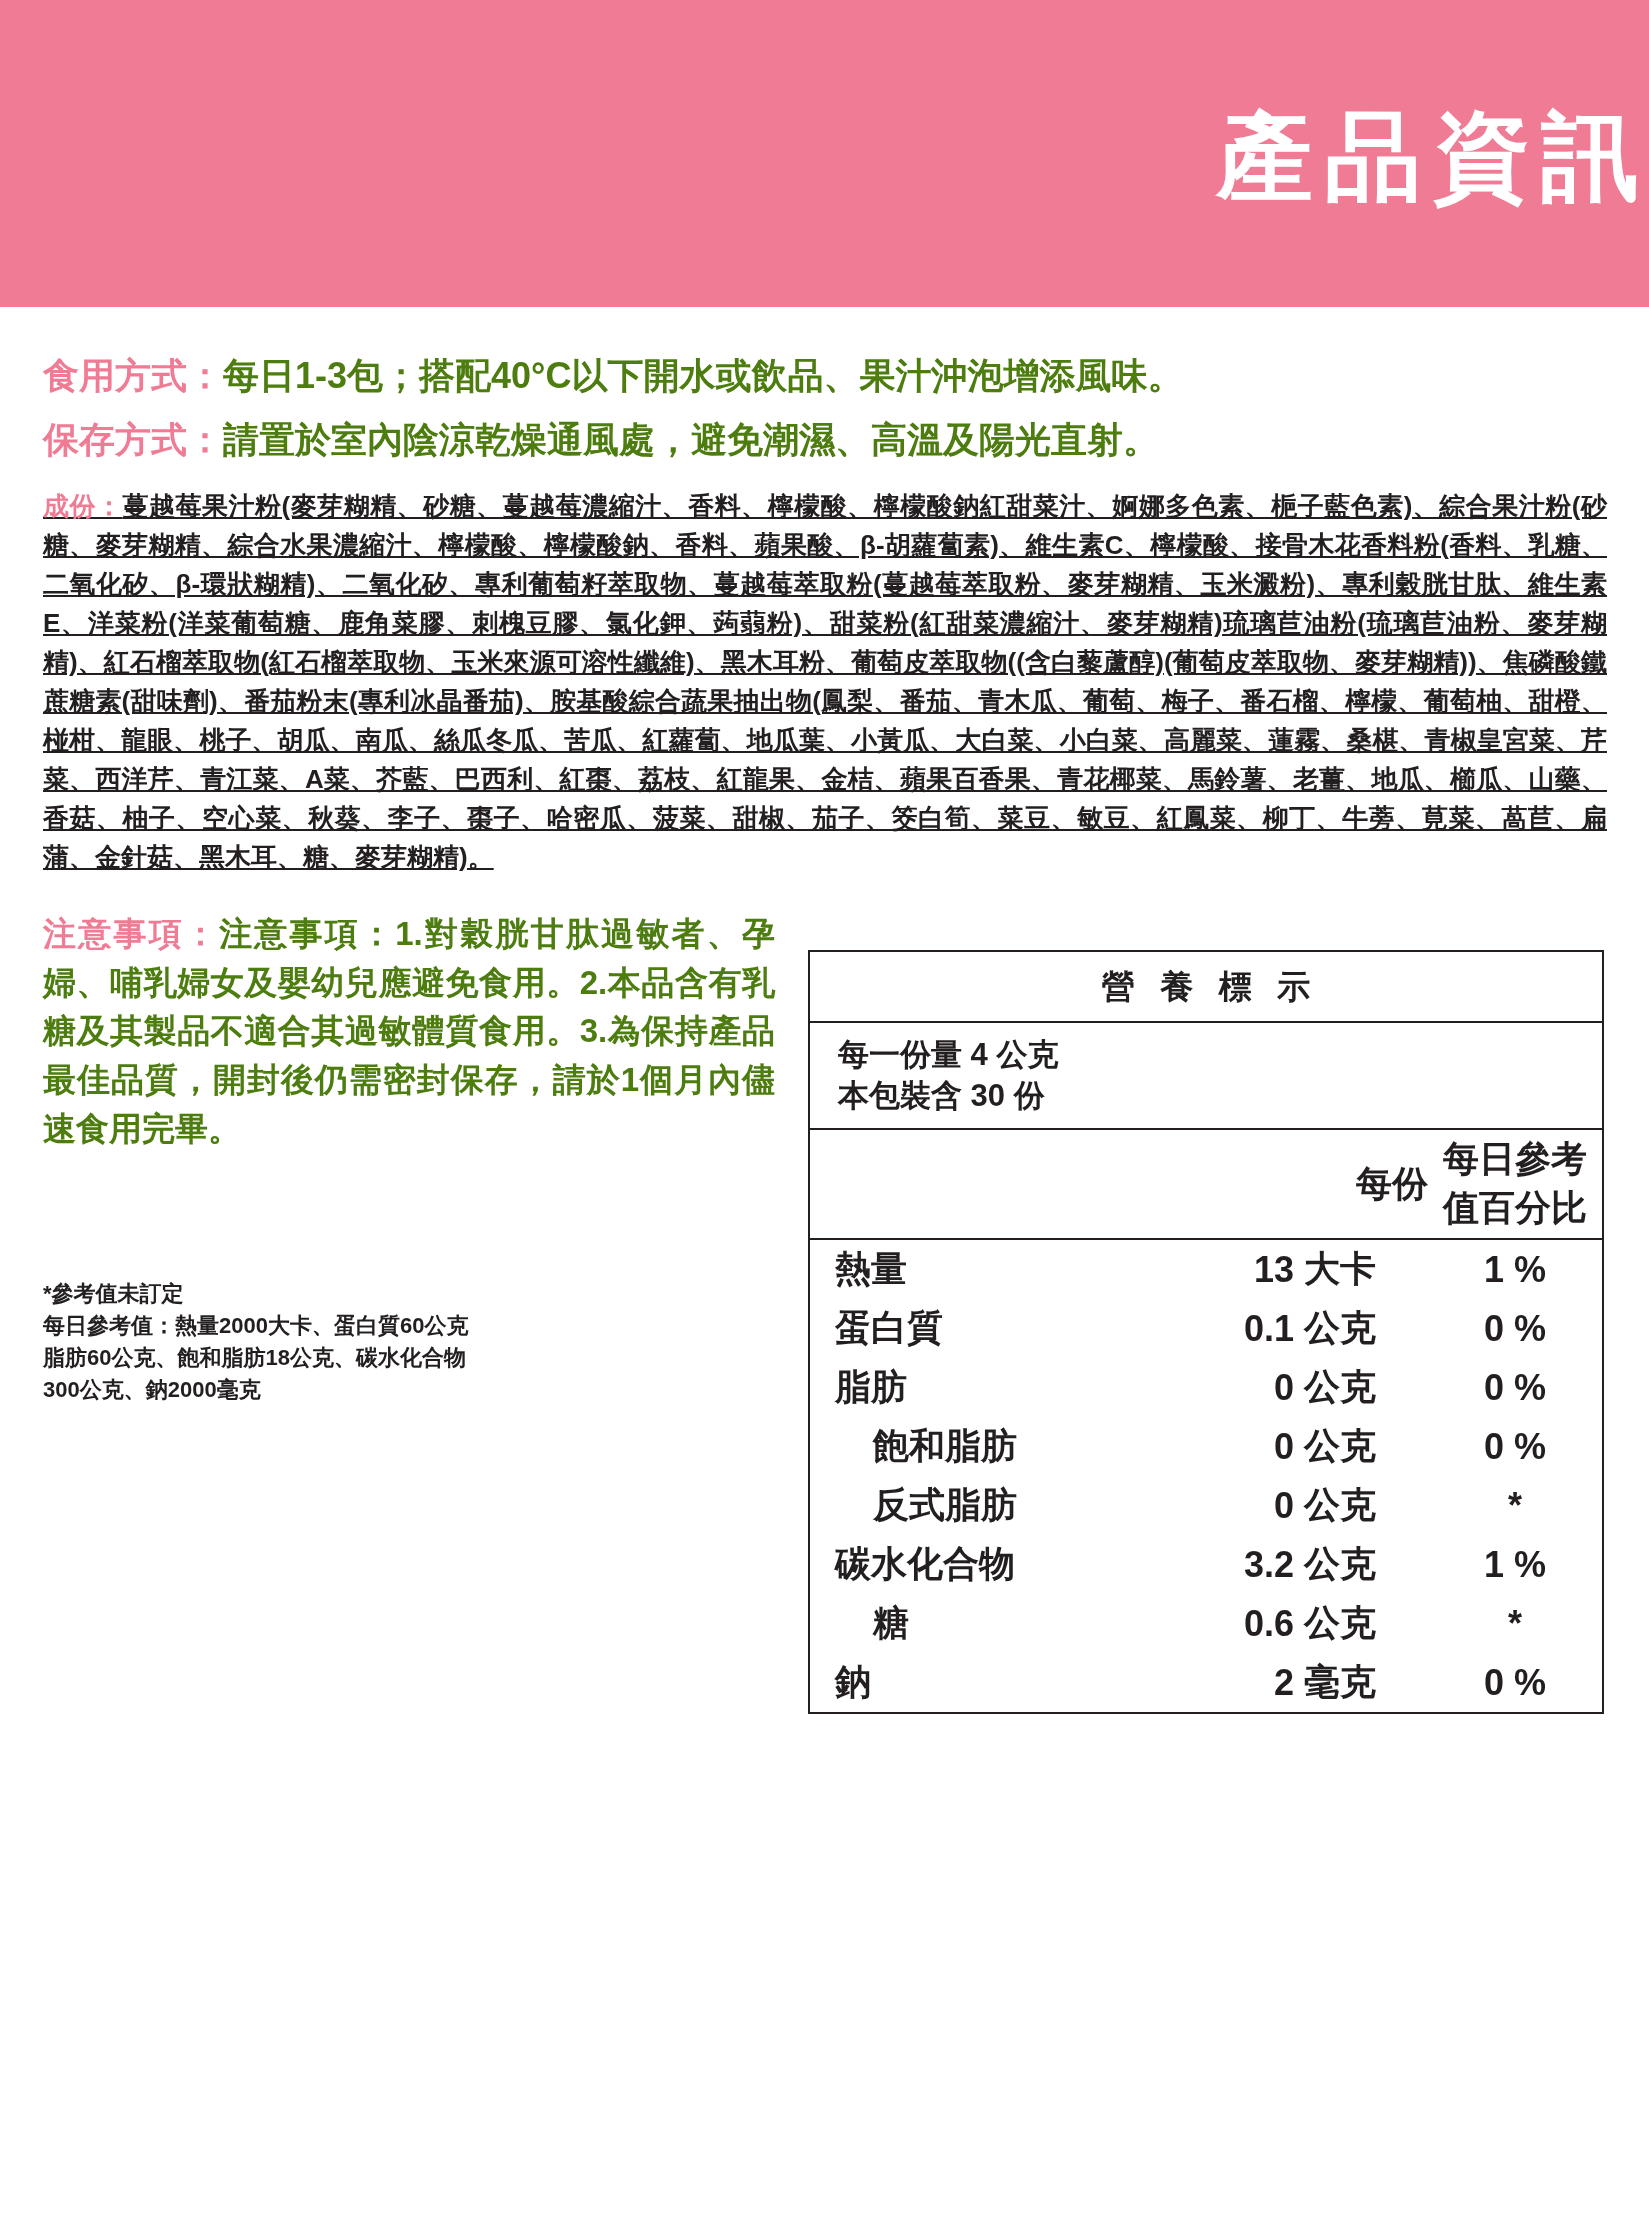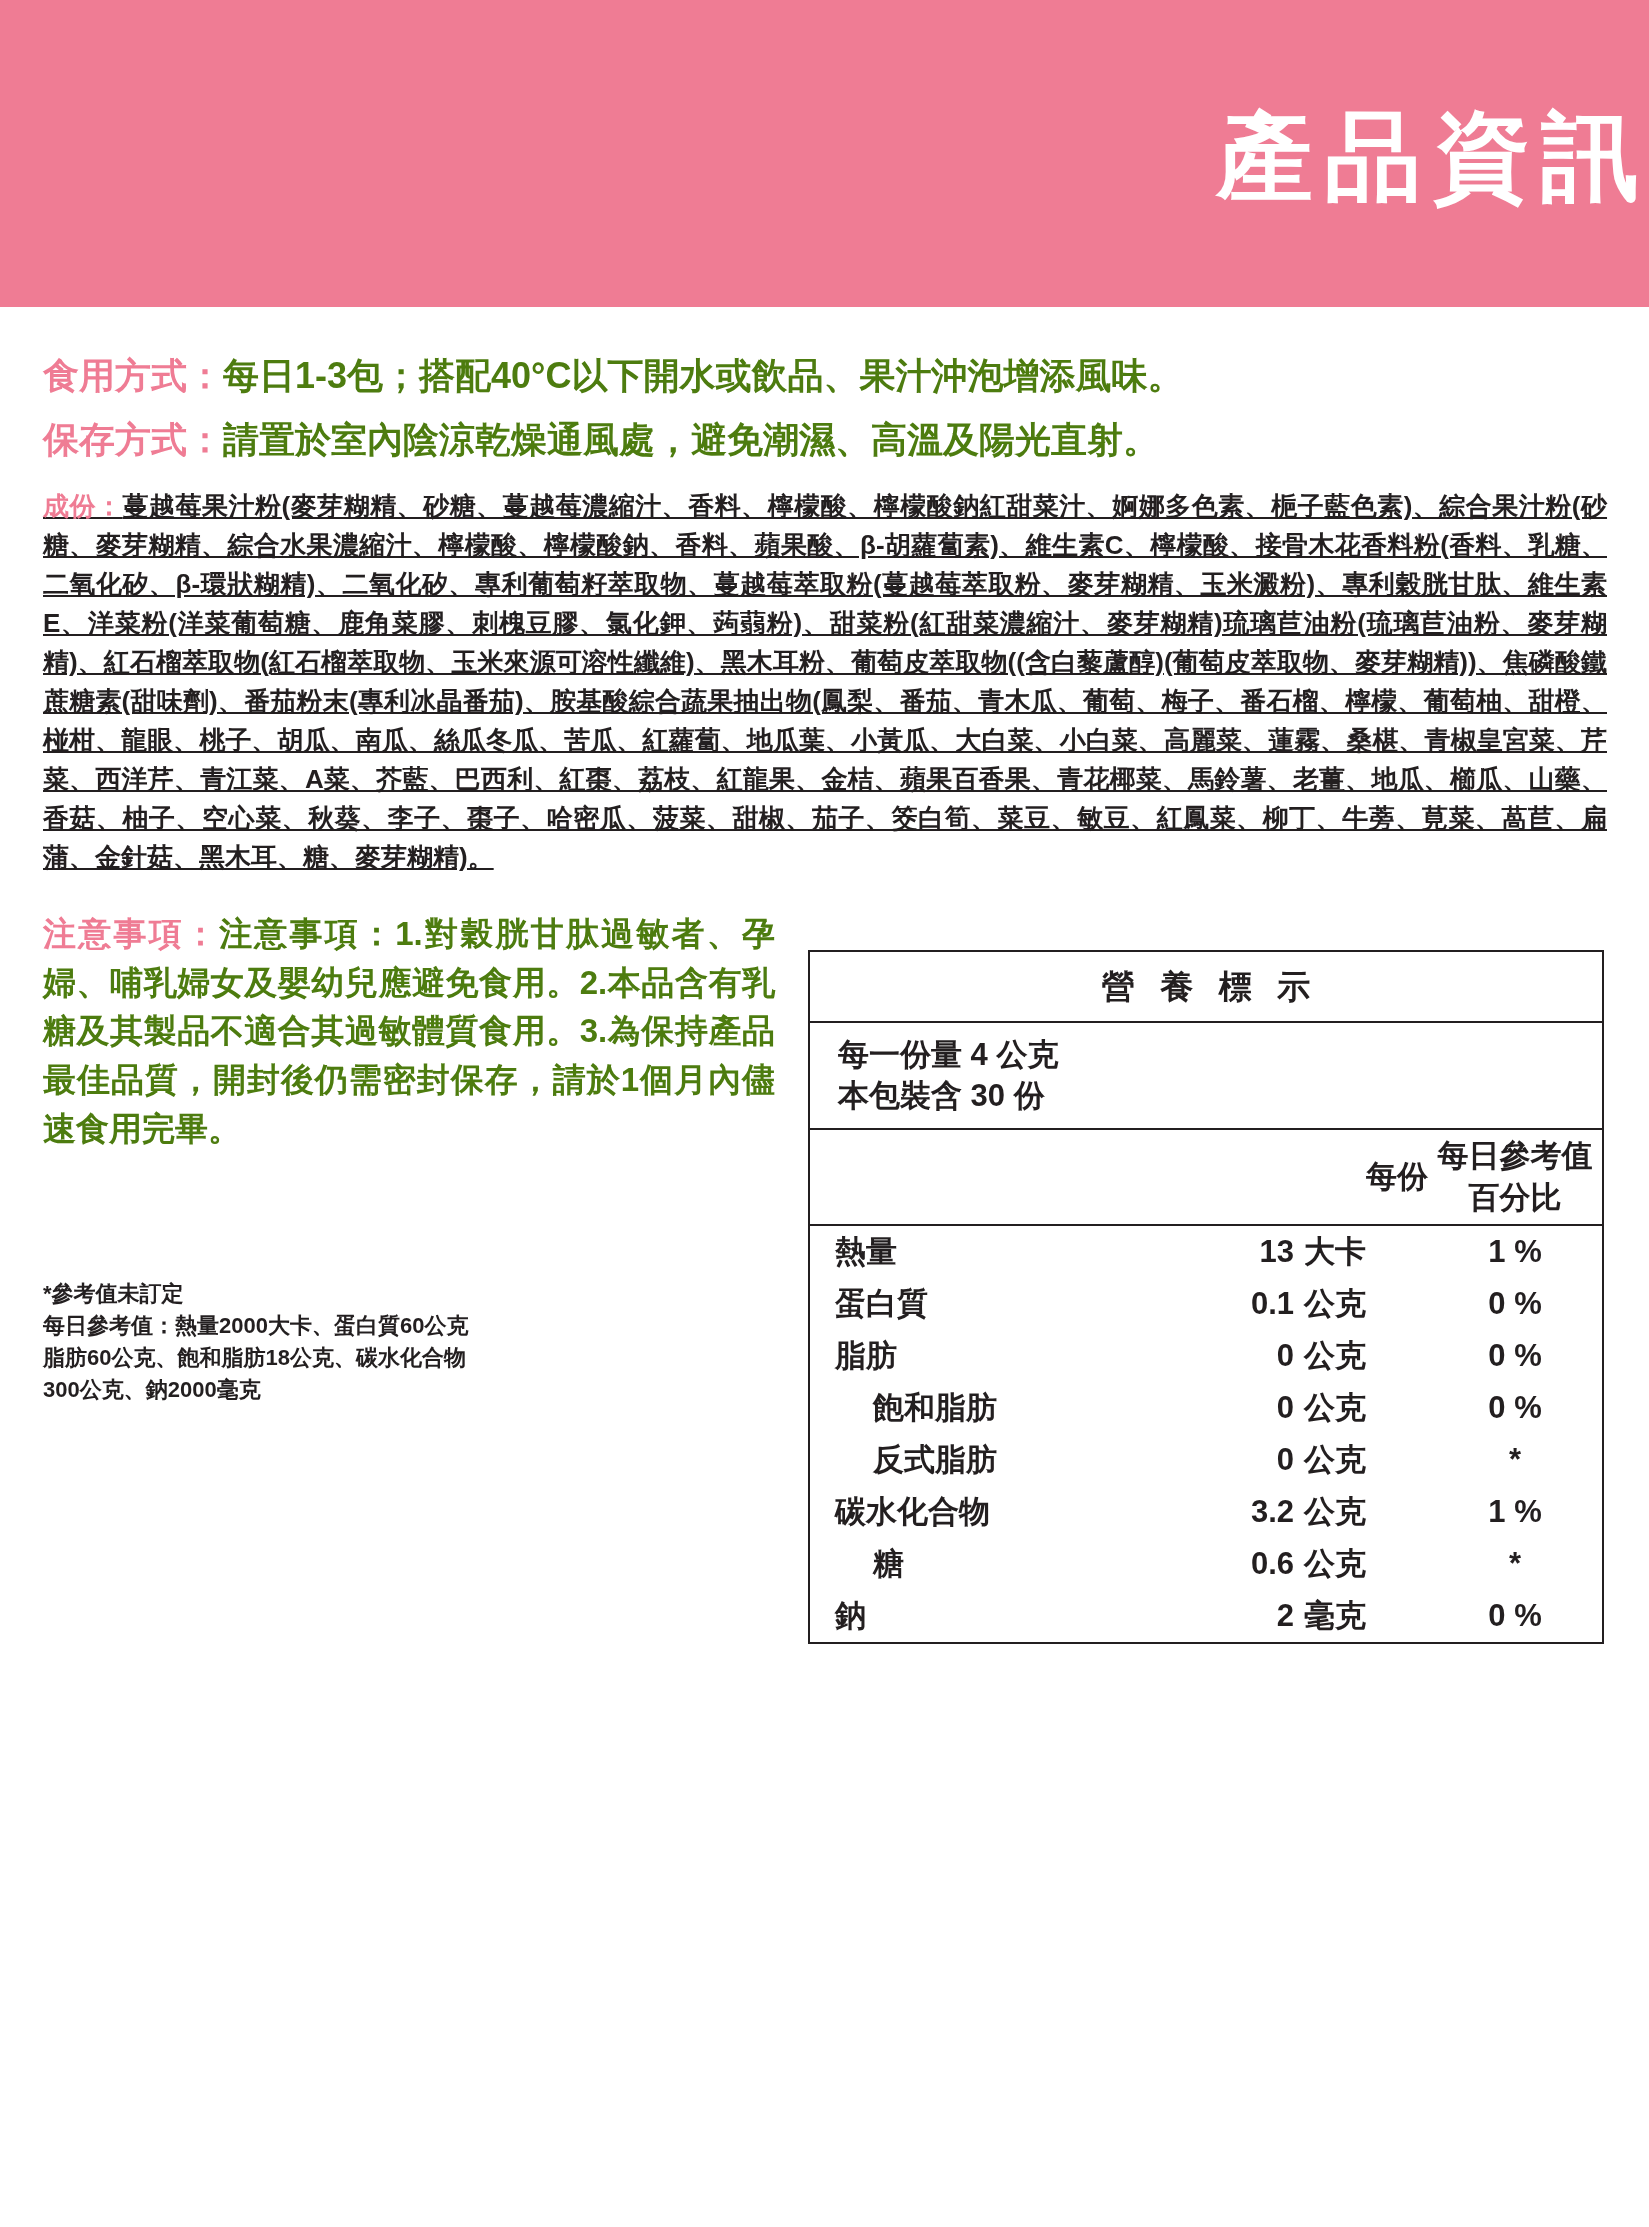--- a/index.html
+++ b/index.html
@@ -141,21 +141,21 @@
   .nutri-serving {
     padding: 11.5px 0 11.5px 28px;
     border-bottom: 2.5px solid #231f20;
     line-height: 1.32;
   }
   .nutri-serving div { white-space: nowrap; }
 
   table.nutri-tbl {
     width: 100%;
     border-collapse: collapse;
-    font-size: 31px;
+    font-size: 36px;
     font-weight: bold;
   }
   table.nutri-tbl td, table.nutri-tbl th {
     padding: 5px 0;
     font-weight: bold;
   }
   .col-name { width: 297px; text-align: left; padding-left: 25px !important; white-space: nowrap; }
   .col-name.indent { padding-left: 63px !important; }
   .col-num  { width: 124px; text-align: right; }
   .col-unit { width: 124px; text-align: left; padding-left: 10px !important; white-space: nowrap; }

